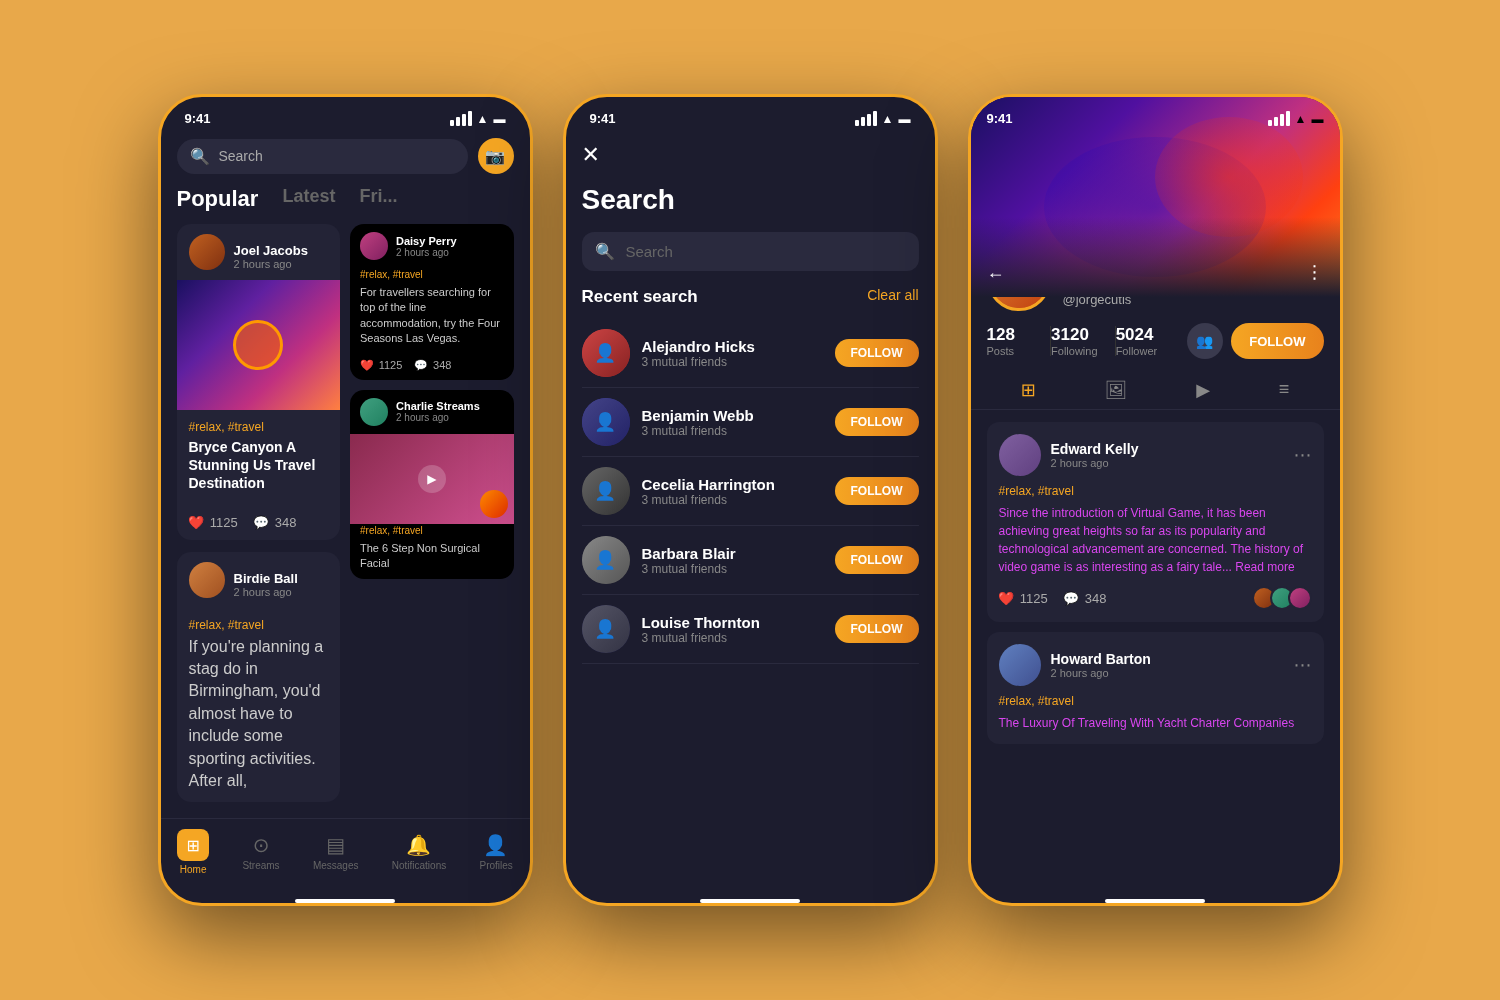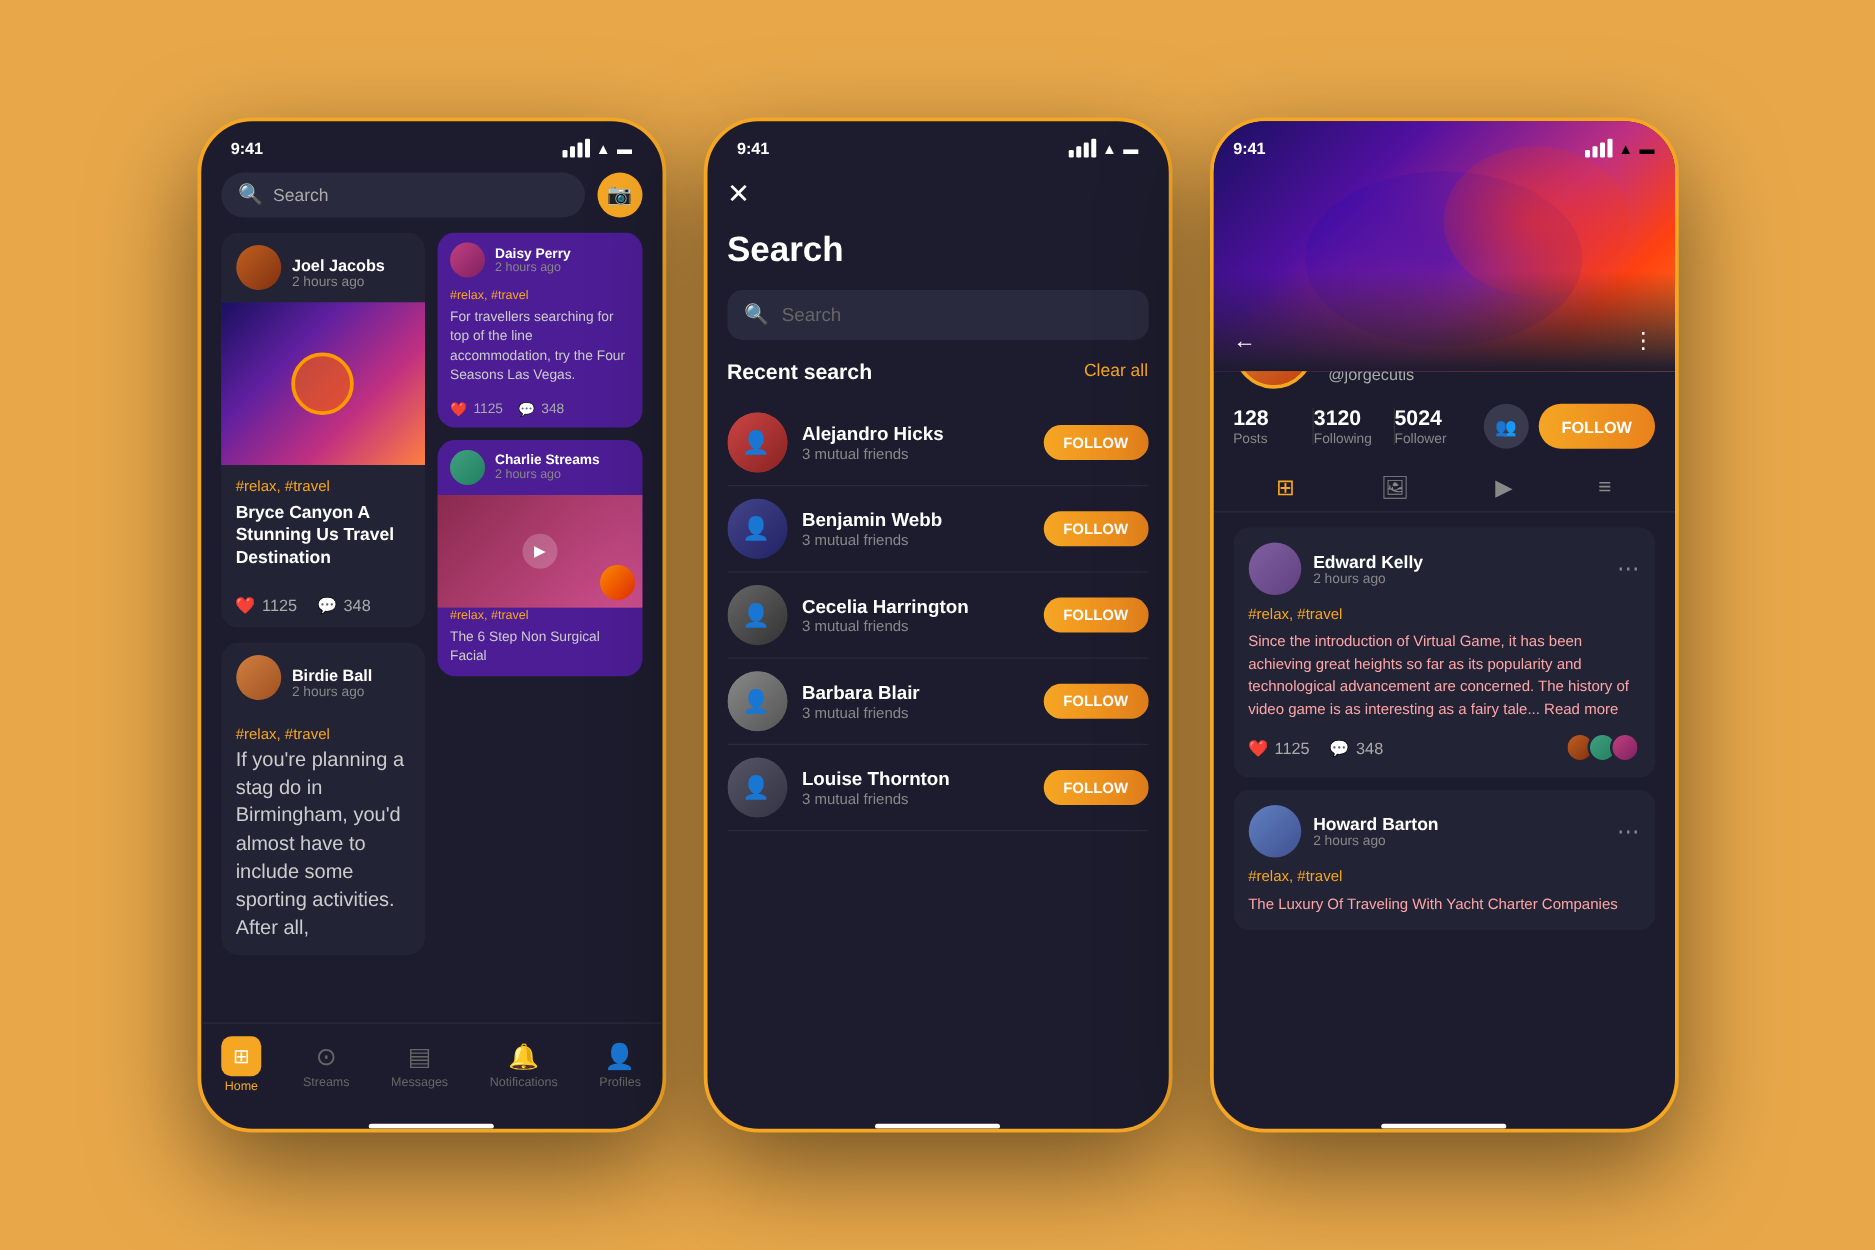--- a/index.html
+++ b/index.html
@@ -122,21 +122,21 @@
       align-items: center;
       padding: 6px 12px 10px;
     }
     .stat-item { display: flex; align-items: center; gap: 5px; color: #aaa; font-size: 13px; }
     .heart-icon { color: #f5a623; }
 
     .two-col { display: flex; gap: 10px; }
     .col-left { flex: 1; }
     .col-right { flex: 1; }
     .small-card {
-      background: #4c1d95;
+      background: #000000;
       border-radius: 14px;
       margin-bottom: 10px;
       overflow: hidden;
     }
     .small-card-header { padding: 8px 10px; display: flex; align-items: center; gap: 8px; }
     .small-card-body { padding: 0 10px 8px; font-size: 11px; color: #ccc; line-height: 1.4; }
     .small-card-stats { display: flex; gap: 12px; padding: 4px 10px 8px; }
     .small-card-img {
       width: 100%;
       height: 90px;
@@ -339,21 +339,21 @@
     }
     .feed-avatar {
       width: 42px; height: 42px;
       border-radius: 50%;
       background: linear-gradient(135deg, #888, #555);
       flex-shrink: 0;
     }
     .feed-author { color: #fff; font-size: 14px; font-weight: 600; }
     .feed-time { color: #888; font-size: 11px; }
     .feed-tags { color: #f5a623; font-size: 12px; margin-bottom: 6px; }
-    .feed-text { color: #fca5a5; font-size: 12px; line-height: 1.5; }
+    .feed-text { color: #d946ef; font-size: 12px; line-height: 1.5; }
     .feed-post-stats {
       display: flex;
       align-items: center;
       gap: 16px;
       margin-top: 10px;
     }
     .reaction-avatars {
       display: flex;
       margin-left: auto;
     }
@@ -402,20 +402,25 @@
 
     <div class="phone1-content">
       <div class="search-bar-row">
         <div class="search-bar">
           <span>🔍</span>
           <span class="search-bar-text">Search</span>
         </div>
         <div class="camera-btn">📷</div>
       </div>
 
+      <div class="tabs-row">
+        <span class="tab-item active">Popular</span>
+        <span class="tab-item">Latest</span>
+        <span class="tab-item">Fri...</span>
+      </div>
 
       <div class="feed-scroll">
         <div class="two-col">
           <div class="col-left">
             <div class="post-card">
               <div class="post-header">
                 <div class="avatar-sm av-joel"></div>
                 <div>
                   <div class="post-author">Joel Jacobs</div>
                   <div class="post-time">2 hours ago</div>

